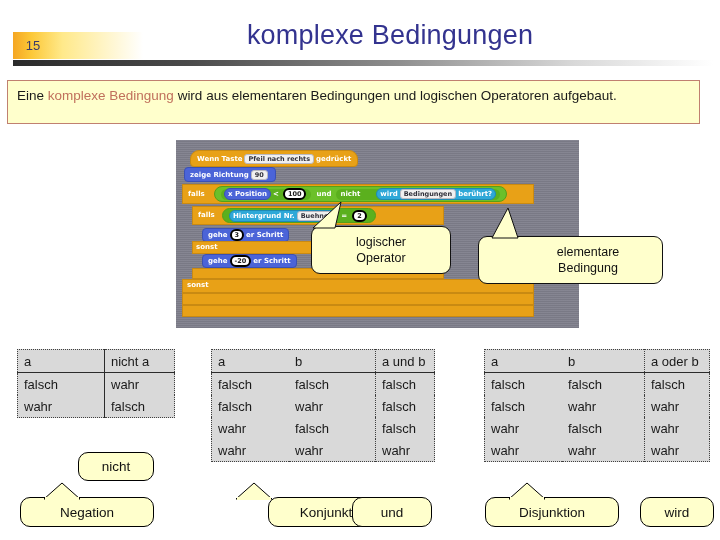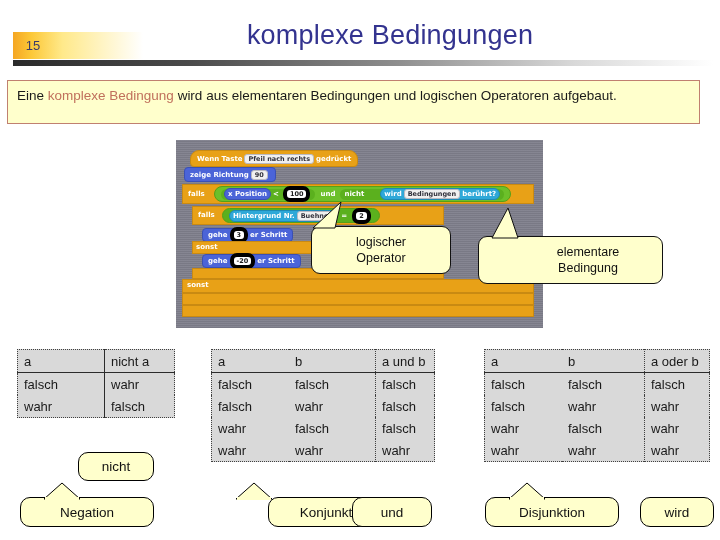--- a/index.html
+++ b/index.html
@@ -37,39 +37,39 @@
     position:absolute;left:7px;top:80px;width:693px;height:44px;
     background:#ffffcc;border:1px solid #c08070;
     box-sizing:border-box;padding:6px 8px 0 9px;
     font-size:13.5px;color:#1a1a1a;line-height:17px;
   }
   .hl{color:#c0705c;}
 
   
   #scratch-image{
     position:absolute;left:176px;top:140px;width:367px;height:188px;
-    background:#7f7f8c;overflow:hidden;
+    background:#7f7f8c;overflow:hidden;padding-left:36px;
   }
   #scratch-image::before{
     content:"";position:absolute;inset:0;
     background:repeating-linear-gradient(to bottom,rgba(255,255,255,.05) 0 1px,rgba(0,0,0,.05) 1px 2px);
     pointer-events:none;
   }
   .blk{position:absolute;font-size:7px;font-weight:bold;color:#ffffff;
        white-space:nowrap;display:flex;align-items:center;
        font-family:"DejaVu Sans", sans-serif;}
   .blk-hat{background:#e8a117;border-radius:9px 9px 4px 4px;
            border:1px solid #c98a12;padding:0 6px;}
   .blk-motion{background:#4b64d8;border:1px solid #3a50b4;border-radius:4px;padding:0 5px;}
   .blk-green{background:#6cc02a;border:1px solid #55a018;border-radius:9px;padding:0 6px;}
   .blk-sense{background:#2ea8d8;border:1px solid #1e8ab4;border-radius:9px;padding:0 5px;}
   .drop{background:#f0f0f0;color:#30303a;border-radius:3px;padding:0 3px;margin:0 2px;
         font-size:6.5px;border:1px solid #b9b9c2;}
   .numfld{background:#ffffff;color:#202020;border-radius:7px;padding:0 3px;margin:0 2px;
-          font-size:6.5px;border:4px solid #000000;}
+          font-size:6.5px;border:2px solid #000000;}
   .blk-orange-bar{position:absolute;background:#e8a117;border:1px solid #c98a12;}
 
   
   .callout{
     position:absolute;background:#ffffcc;border:1px solid #111111;
     border-radius:9px;display:flex;flex-direction:column;
     align-items:center;justify-content:center;
     font-size:12.5px;color:#111111;line-height:16px;text-align:center;
   }
 

